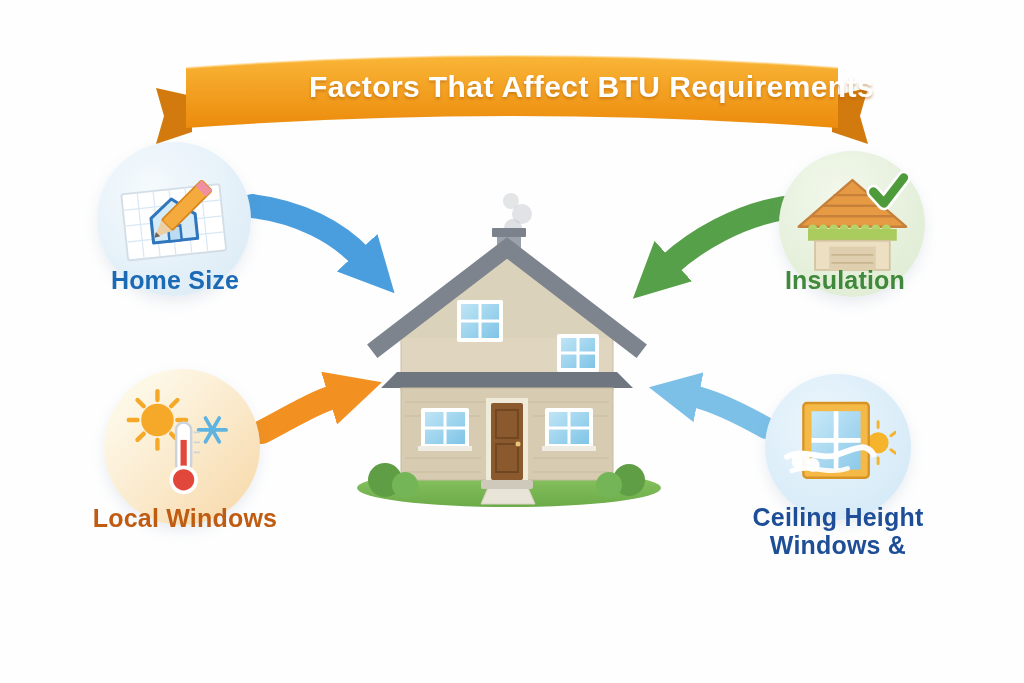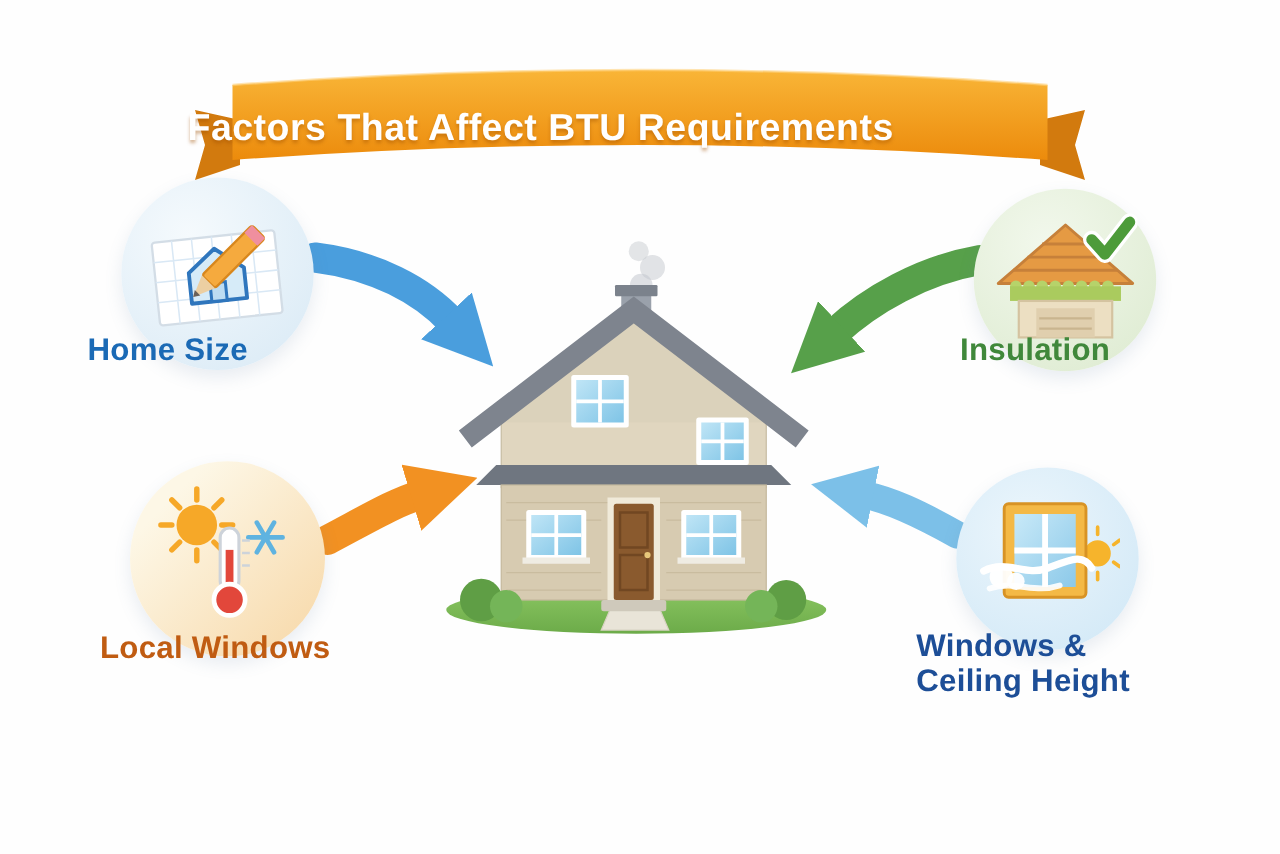--- a/index.html
+++ b/index.html
@@ -5,43 +5,42 @@
   html,body { margin:0; padding:0; background:#ffffff; }
   .canvas {
     position:relative; width:1024px; height:683px; margin:0 auto;
     background:#fefefe; overflow:hidden;
     font-family:"Liberation Sans", sans-serif;
   }
   .arrows { position:absolute; left:0; top:0; width:1024px; height:683px; z-index:1; }
   .banner { position:absolute; left:150px; top:38px; width:724px; height:118px; z-index:3; }
   .banner svg { position:absolute; left:0; top:0; width:724px; height:118px; }
   .banner-text {
-    position:absolute; left:0; top:32px; width:724px; text-align:left;
+    position:absolute; left:0; top:32px; width:724px; text-align:right;
     color:#ffffff; font-size:30px; font-weight:bold; letter-spacing:.4px;
     text-shadow:0 2px 3px rgba(160,80,0,.45);
-    margin-top:16px;
   }
   .circle {
     position:absolute; border-radius:50%; z-index:2;
     display:flex; align-items:center; justify-content:center;
     box-shadow:0 6px 14px rgba(100,130,160,.14);
   }
   .circle svg { width:80%; height:80%; }
   .c-homesize  { left:97px;  top:142px; width:154px; height:154px;
                  background:radial-gradient(circle at 35% 30%, #f5fafd, #d8e9f5); }
   .c-insulation{ left:779px; top:151px; width:146px; height:146px;
                  background:radial-gradient(circle at 40% 30%, #f2f8ec, #dceacf); }
   .c-climate   { left:104px; top:369px; width:156px; height:156px;
                  background:linear-gradient(135deg, #fdf7e6 20%, #f8ddb2 85%); }
   .c-windows   { left:765px; top:374px; width:146px; height:146px;
                  background:radial-gradient(circle at 40% 35%, #ecf6fc, #cfe7f6); }
-  .label { position:absolute; z-index:2; font-weight:bold;
+  .label { position:absolute; z-index:2; text-align:center; font-weight:bold;
            font-size:25px; letter-spacing:.2px; line-height:28px; }
   .l-homesize  { left:70px;  top:266px; width:210px; color:#1b6ab5; }
-  .l-insulation{ left:768px; top:266px; width:210px; color:#40883b; }
+  .l-insulation{ left:740px; top:266px; width:210px; color:#40883b; }
   .l-climate   { left:80px;  top:504px; width:210px; color:#c05c12; }
   .l-windows   { left:733px; top:503px; width:210px; color:#1d4e97; }
   .house { position:absolute; left:345px; top:188px; width:340px; height:330px; z-index:2; }
 </style>
 </head>
 <body>
 
 <div class="canvas">
 
   <svg class="arrows" viewBox="0 0 1024 683">
@@ -158,22 +157,22 @@
       <path d="M48 19 V69 M27 44 H69" stroke="#ffffff" stroke-width="4"></path>
       <g stroke="#ffffff" fill="none" stroke-linecap="round">
         <circle cx="18" cy="62" r="8" fill="#ffffff" stroke="none" opacity="0.95"></circle>
         <circle cx="28" cy="65" r="6" fill="#ffffff" stroke="none" opacity="0.95"></circle>
         <path d="M6,58 C22,50 34,62 50,56 S74,46 80,56" stroke-width="5"></path>
         <path d="M10,70 C28,64 40,74 58,68" stroke-width="4" opacity="0.9"></path>
       </g>
     </svg>
   </div>
   <div class="label l-windows">
+    <div>Ceiling Height</div>
     <div>Windows &amp;</div>
-    <div>Ceiling Height</div>
   </div>
 
   <svg class="house" viewBox="0 0 340 330">
     <defs>
       <linearGradient id="gndGrad" x1="0" y1="0" x2="0" y2="1">
         <stop offset="0" stop-color="#8cc763"></stop>
         <stop offset="1" stop-color="#6cab49"></stop>
       </linearGradient>
       <linearGradient id="glassGrad" x1="0" y1="0" x2="1" y2="1">
         <stop offset="0" stop-color="#bfe5f6"></stop>

